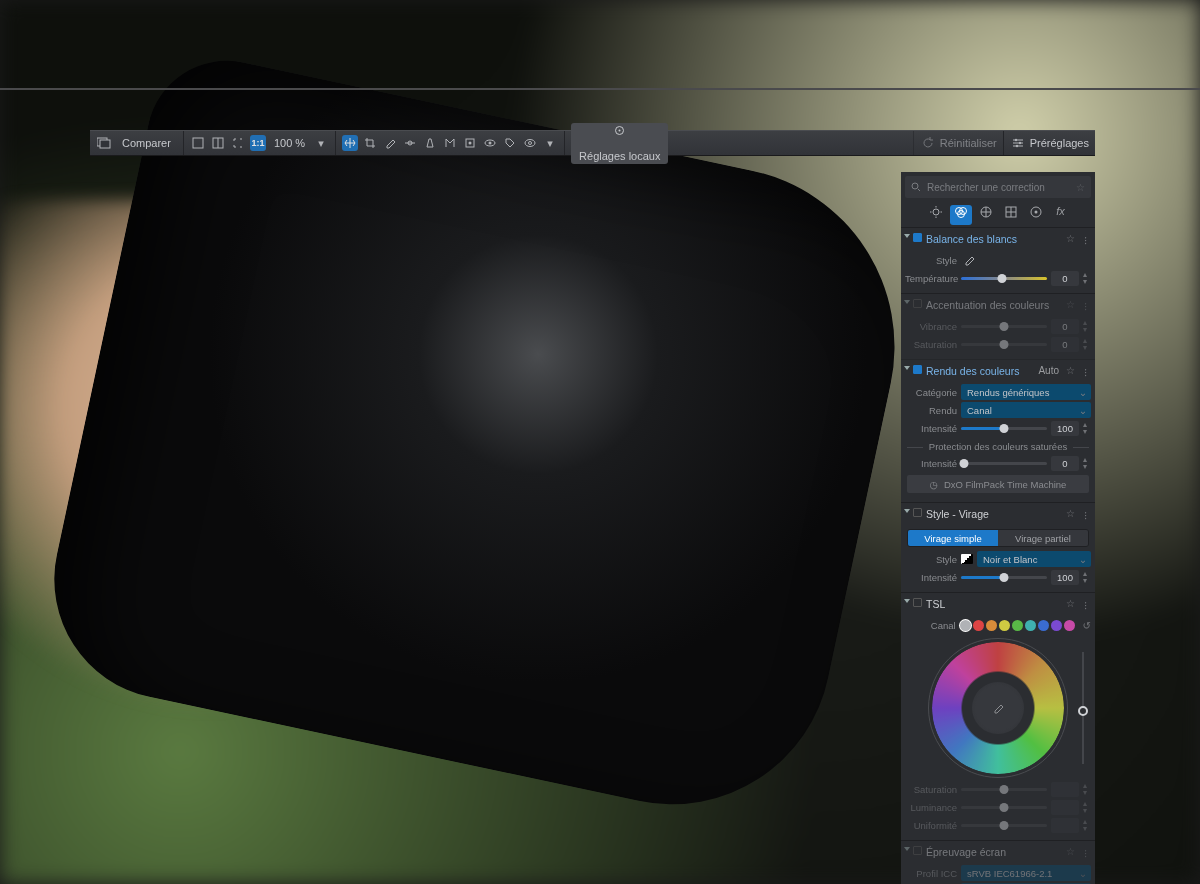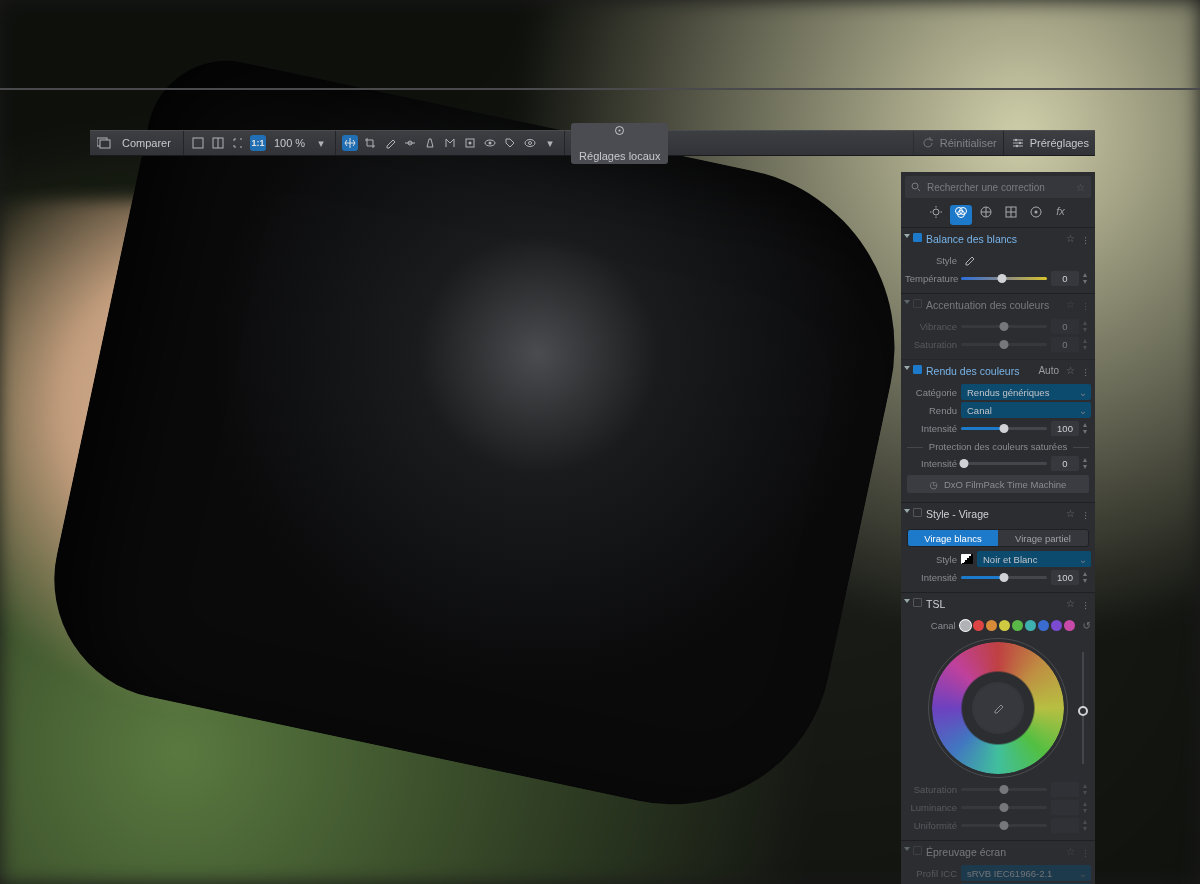--- a/index.html
+++ b/index.html
@@ -426,21 +426,21 @@
 
   <div class="section">
     <div class="sec-head">
       <span class="tri"></span>
       <span class="sw"></span>
       <span class="sec-title">Style - Virage</span>
       <span class="star">☆</span>
       <span class="plus">⁝</span>
     </div>
     <div class="seg">
-      <div class="on">Virage blancs</div>
+      <div class="on">Virage simple</div>
       <div>Virage partiel</div>
     </div>
     <div class="row">
         <span class="lbl">Style</span>
         <div class="ctl">
           <span style="width:12px;height:10px;background:linear-gradient(135deg,#fff 50%,#000 50%);border-radius:1px"></span>
           <div class="dropdown">
             <span>Noir et Blanc</span>
           </div>
         </div>

